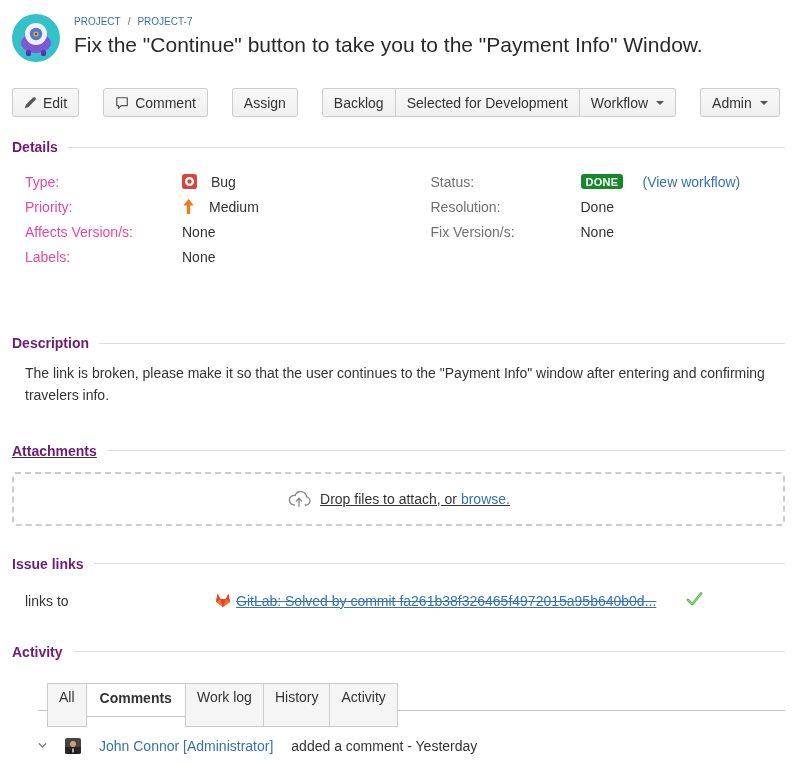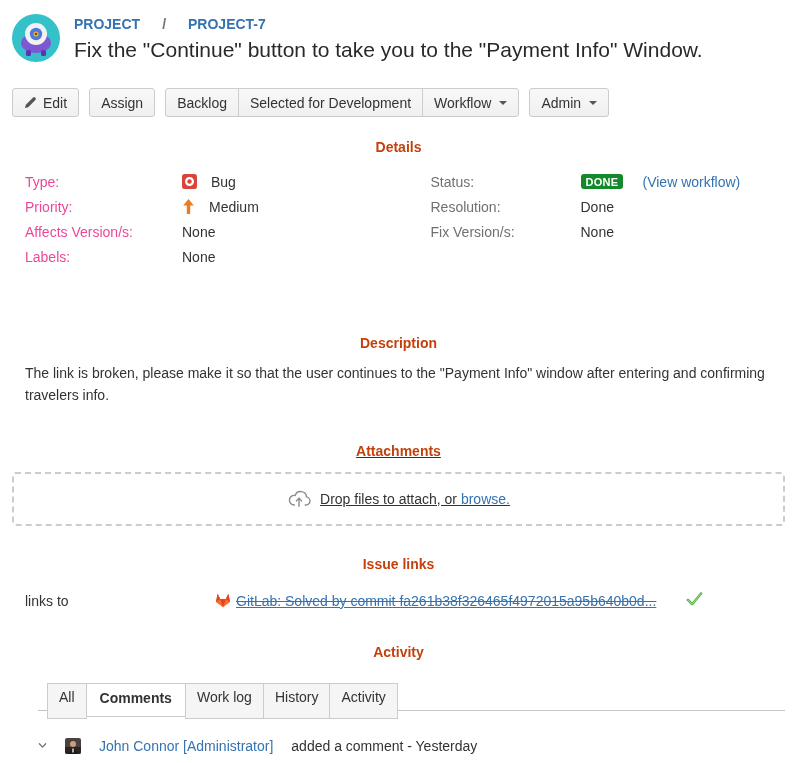--- a/index.html
+++ b/index.html
@@ -3,42 +3,42 @@
 <meta charset="utf-8">
 <style>
   * { margin:0; padding:0; box-sizing:border-box; }
   html,body { width:797px; height:763px; background:#fff; font-family:"Liberation Sans", sans-serif; color:#333; overflow:hidden; }
   .page { padding:0 12px; }
 
   
   .header { display:flex; padding-top:14px; }
   .project-avatar { width:48px; height:48px; flex:0 0 48px; margin-right:14px; }
   .header-text { padding-top:2px; }
-  .breadcrumb { font-size:14px; display:flex; gap:22px; align-items:center;font-weight:bold; }
+  .breadcrumb { font-size:10px; display:flex; gap:7px; align-items:center; }
   .breadcrumb a { color:#3572b0; text-decoration:none; }
   .breadcrumb .sep { color:#707070; }
   .issue-title { font-size:21px; font-weight:normal; color:#292929; margin-top:6px; letter-spacing:0; }
 
   
-  .toolbar { display:flex; margin-top:26px; gap:10px; }
+  .toolbar { display:flex; margin-top:26px; gap:24px; }
   .btn-group { display:flex; }
   .btn {
     display:inline-flex; align-items:center; gap:6px;
     height:29px; padding:0 11px; font-size:14px; color:#333;
     background:linear-gradient(to bottom,#f8f8f8,#f0f0f0);
     border:1px solid #ccc; border-radius:3px; cursor:pointer; white-space:nowrap;
   }
   .btn-group .btn { border-radius:0; margin-left:-1px; }
   .btn-group .btn:first-child { border-radius:3px 0 0 3px; margin-left:0; }
   .btn-group .btn:last-child { border-radius:0 3px 3px 0; }
   .caret { width:0; height:0; border-left:4px solid transparent; border-right:4px solid transparent; border-top:4px solid #555; margin-left:2px; }
 
   
   .section { margin-top:0; }
-  .section-head { display:flex; align-items:center; font-size:14px; font-weight:bold; color:#c2410c;flex-direction:column; }
+  .section-head { display:flex; align-items:center; font-size:14px; font-weight:bold; color:#701a75; }
   .section-head .rule { flex:1; height:1px; background:#dcdcdc; margin-left:10px; }
 
   
   .details-section { margin-top:22px; }
   .details-grid { display:flex; padding-top:14px; }
   .details-col-left { width:50%; padding-left:13px; }
   .details-col-right { width:50%; padding-left:32px; }
   .detail-row { display:flex; align-items:center; height:25px; font-size:14px; }
   .detail-label { color:#ec4899; width:157px; flex:0 0 157px; }
   .detail-label-r { color:#707070; width:150px; flex:0 0 150px; }
@@ -69,21 +69,21 @@
   .remote-link { display:flex; align-items:center; gap:5px; }
   .remote-link a { color:#3572b0; text-decoration:underline line-through; }
   .link-status { margin-left:30px; }
 
   
   .activity-section { margin-top:34px; }
   .tab-strip { margin-left:26px; margin-top:23px; position:relative; display:flex; align-items:flex-start; padding-left:10px; height:34px; }
   .tab-strip::before { content:""; position:absolute; left:0; right:0; top:27px; border-top:1px solid #c5c5c5; }
   .tab {
     position:relative; z-index:1; font-size:14px; color:#333; cursor:pointer;
-    background:#f5f5f5; border:1px solid #ccc; padding:5px 11px 4px; height:36px; margin-left:-1px; white-space:nowrap;
+    background:#f5f5f5; border:1px solid #ccc; padding:5px 11px 4px; height:44px; margin-left:-1px; white-space:nowrap;
   }
   .tab.active { z-index:2; background:#fff; font-weight:bold; height:34px; padding:6px 13px; border-bottom:1px solid #ccc; }
 
   
   .comment { margin-left:26px; margin-top:21px; }
   .comment-head { display:flex; align-items:center; gap:18px; font-size:14px; }
   .collapse-chevron { color:#707070; display:flex; align-items:center; cursor:pointer; }
   .comment-avatar { width:16px; height:16px; border-radius:2px; overflow:hidden; flex:0 0 16px; }
   .comment-author { color:#3572b0; text-decoration:none; }
   .comment-meta { color:#333; }
@@ -115,20 +115,26 @@
       <h1 class="issue-title">Fix the "Continue" button to take you to the "Payment Info" Window.</h1>
     </div>
   </div>
 
   <div class="toolbar">
     <button class="btn">
       <svg width="13" height="13" viewBox="0 0 14 14">
           <path d="M1 13 L2 9.5 L9.8 1.7 C10.4 1.1 11.4 1.1 12 1.7 L12.3 2 C12.9 2.6 12.9 3.6 12.3 4.2 L4.5 12 Z" fill="#555"></path>
         </svg>
       <span>Edit</span>
+    </button>
+    <button class="btn">
+      <svg width="14" height="14" viewBox="0 0 16 16">
+          <path d="M2 2 h12 v9 h-7 l-3 3 v-3 h-2 z" fill="none" stroke="#555" stroke-width="1.4" stroke-linejoin="round"></path>
+        </svg>
+      <span>Comment</span>
     </button>
     <button class="btn">
       <span>Assign</span>
     </button>
     <div class="btn-group">
       <button class="btn">
         <span>Backlog</span>
       </button>
       <button class="btn">
         <span>Selected for Development</span>

